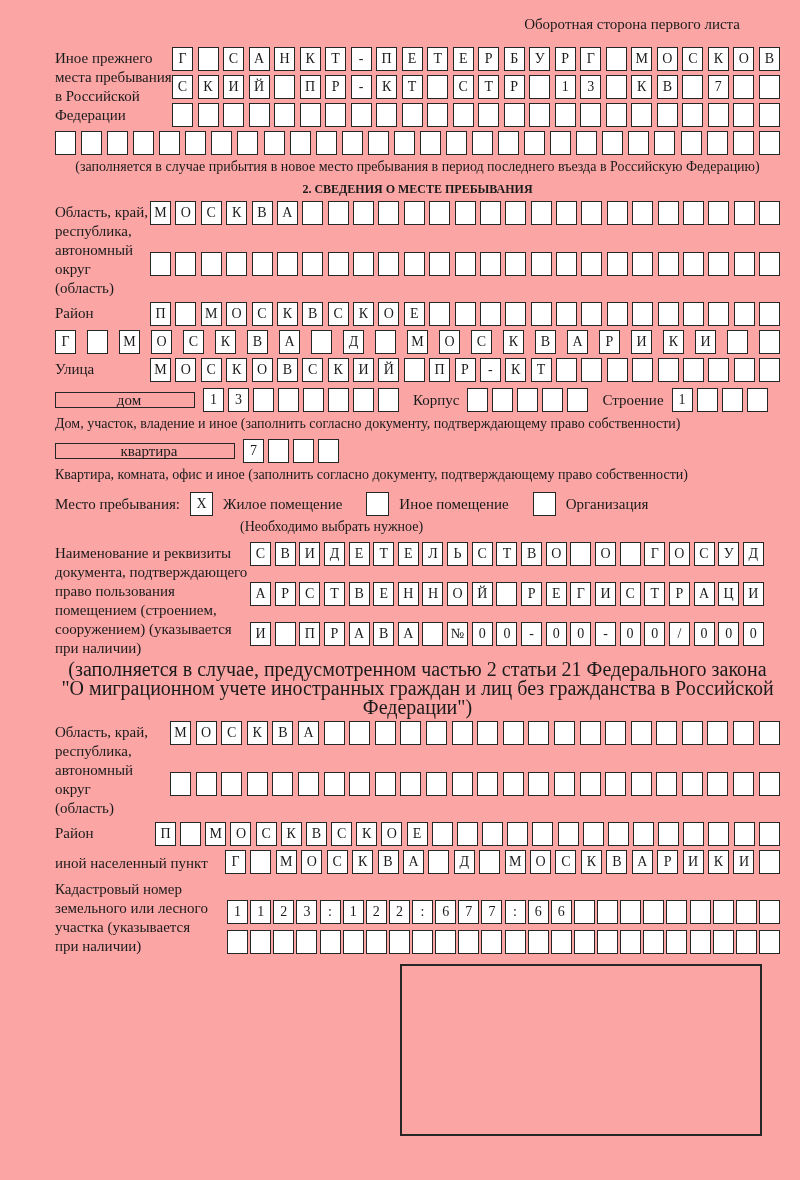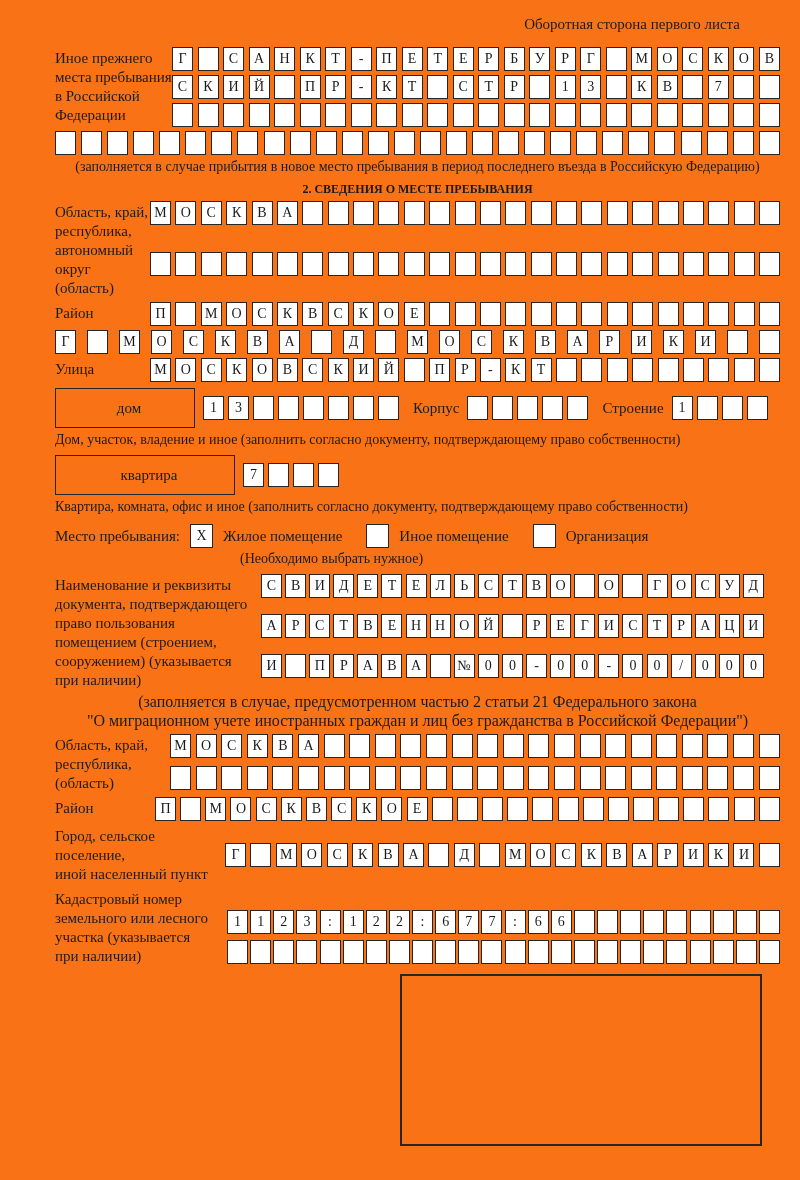--- a/index.html
+++ b/index.html
@@ -1,18 +1,18 @@
 <!DOCTYPE html>
 <html><head>
 <meta charset="utf-8">
 <style>
   * { margin:0; padding:0; box-sizing:border-box; }
   html,body { background:#ffffff; }
   .page {
-    width:800px; height:1180px; margin:0 auto; background:#f97316;
+    width:800px; height:1180px; margin:0 auto; background:#fca5a5;
     font-family:"Liberation Serif","DejaVu Serif",serif; color:#1b1b1b;
     padding:16px 20px 0 55px; overflow:hidden; position:relative;
   }
   .corner { text-align:right; font-size:15px; padding-right:40px; margin-bottom:14px; }
   .group { display:flex; margin-top:2px; }
   .glabel { font-size:15px; line-height:19px; flex:none; padding-top:2px; }
   .rows { flex:1; display:flex; flex-direction:column; gap:4px; }
   .cells { display:flex; justify-content:space-between; flex:1; }
   .cells.fixed { flex:none; justify-content:flex-start; gap:4px; }
   .cell {
@@ -23,35 +23,35 @@
   .w117{width:117px;} .w95{width:95px;} .w140{width:140px;} .w115{width:115px;}
   .w100{width:100px;} .w170{width:170px;} .w172{width:172px;} .w195{width:195px;}
   .fullrow { margin-top:4px; }
   .caption { font-size:14px; line-height:18px; margin-top:3px; }
   .center { text-align:center; }
   .h2 { text-align:center; font-weight:bold; font-size:12px; margin:6px 0 4px 0; }
   .h3 { text-align:center; font-weight:bold; font-size:15.5px; margin:10px 0 4px 0; }
   .vcenter { align-items:center; }
   .domrow { display:flex; align-items:center; margin-top:6px; }
   .labelbox {
-    border:1.6px solid #262626; height:40px; display:flex; align-items:center;
+    border:1.6px solid #262626; height:16px; display:flex; align-items:center;
     justify-content:center; font-size:15px; flex:none;padding-left:8px;
   }
   .lb140 { width:140px; margin-right:8px; }
   .lb180 { width:180px; margin-right:8px; }
   .inl { font-size:15px; margin:0 8px 0 14px; }
   .stayrow { display:flex; align-items:center; margin-top:8px; font-size:15px; }
   .stayrow .cell { margin:0 10px; width:23px; }
   .stayrow .opt { margin-right:14px; }
   .choosenote { margin-left:185px; margin-top:2px; }
-  .notes { text-align:center; font-size:16px; line-height:19px; margin-top:2px; }
+  .notes { text-align:center; font-size:20px; line-height:19px; margin-top:2px; }
   .stamp-box {
     width:362px; height:172px; border:2px solid #262626; margin-left:345px; margin-top:8px;
   }
-  .mt6 { margin-top:6px;gap:11px; } .mt4 { margin-top:4px; }
+  .mt6 { margin-top:6px; } .mt4 { margin-top:4px; }
 </style>
 </head>
 <body>
 
 <div class="page">
 
   <div class="corner">Оборотная сторона первого листа</div>
 
   <div class="group">
     <div class="glabel w117">
@@ -472,20 +472,21 @@
 
   <div class="notes">
       <div>(заполняется в случае, предусмотренном частью 2 статьи 21 Федерального закона</div>
       <div>"О миграционном учете иностранных граждан и лиц без гражданства в Российской Федерации")</div>
     </div>
 
   <div class="group mt4">
     <div class="glabel w115">
         <div>Область, край,</div>
         <div>республика,</div>
+        <div>автономный округ</div>
         <div>(область)</div>
       </div>
     <div class="rows">
       <div class="cells">
           <span class="cell">М</span>
           <span class="cell">О</span>
           <span class="cell">С</span>
           <span class="cell">К</span>
           <span class="cell">В</span>
           <span class="cell">А</span>
@@ -565,21 +566,20 @@
           <span class="cell"></span>
           <span class="cell"></span>
           <span class="cell"></span>
           <span class="cell"></span>
         </div>
       </div>
   </div>
 
   <div class="group vcenter mt4">
     <div class="glabel w170">
-        <div>Город, сельское поселение,</div>
         <div>иной населенный пункт</div>
       </div>
     <div class="rows">
         <div class="cells">
           <span class="cell">Г</span>
           <span class="cell"></span>
           <span class="cell">М</span>
           <span class="cell">О</span>
           <span class="cell">С</span>
           <span class="cell">К</span>

